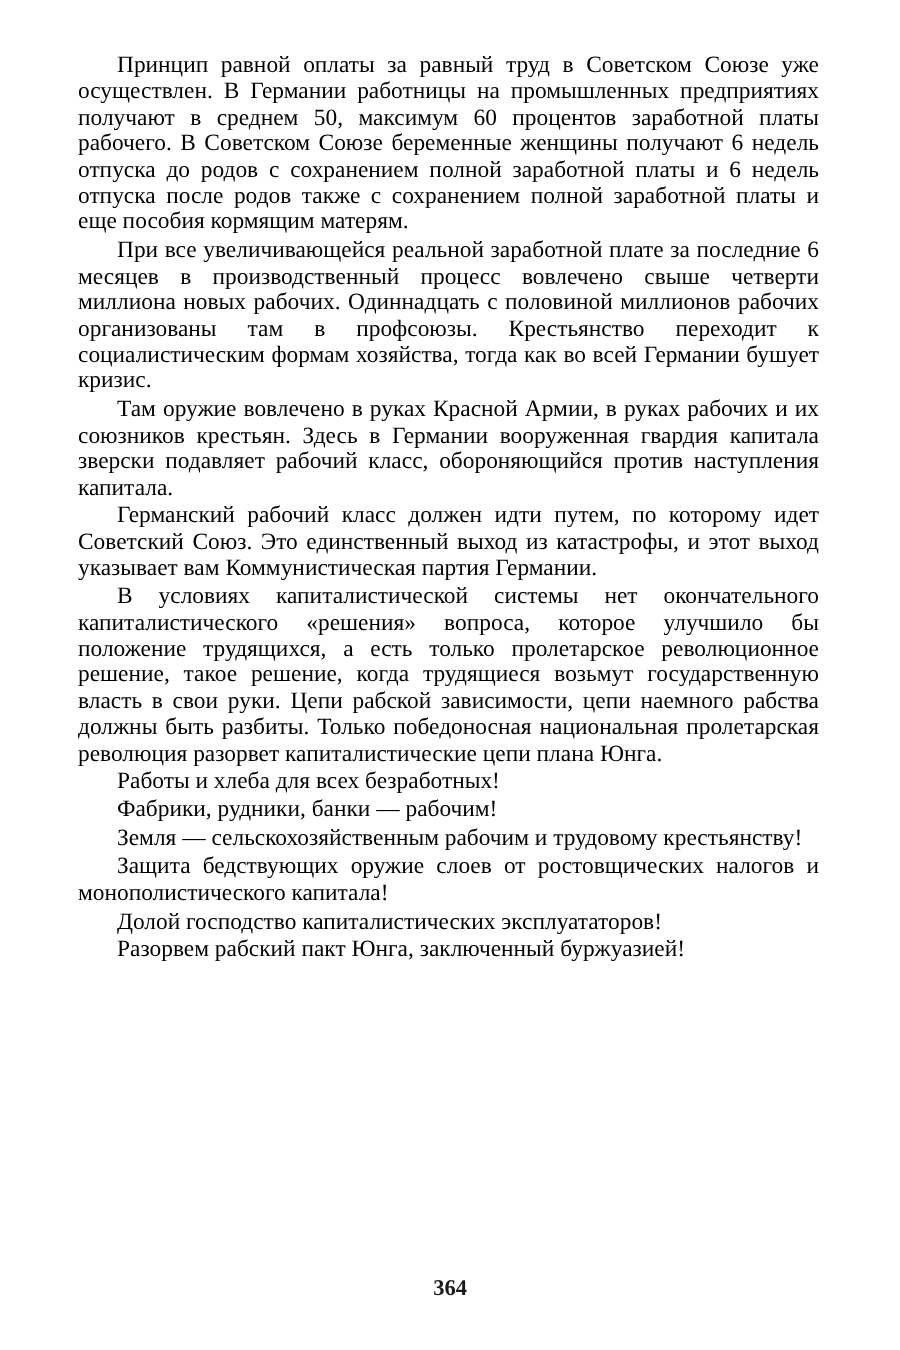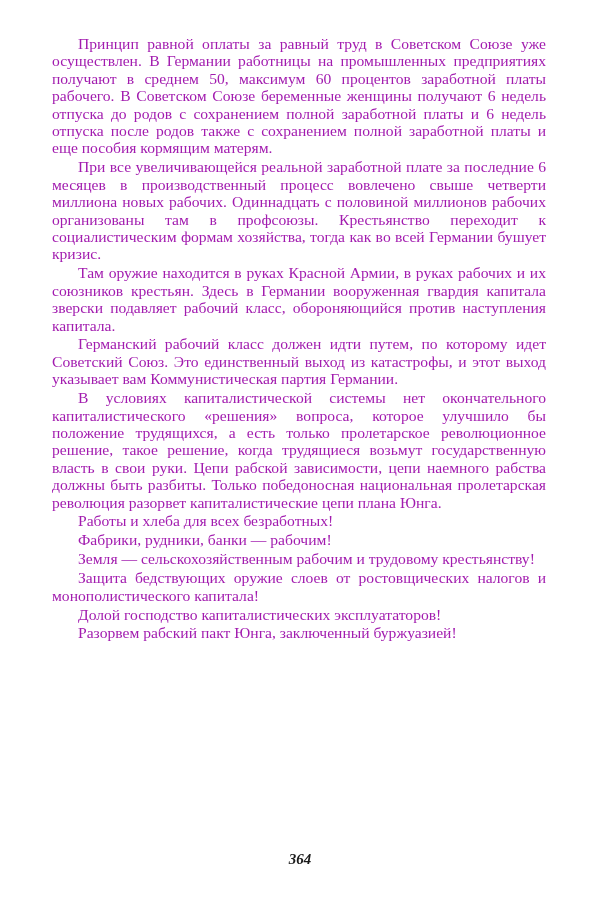--- a/index.html
+++ b/index.html
@@ -5,49 +5,48 @@
   html, body { margin: 0; padding: 0; background: #ffffff; }
   body { width: 600px; height: 900px; position: relative; overflow: hidden; }
   .page {
     position: absolute;
     left: 52px;
     top: 35px;
     width: 494px;
     font-family: "Liberation Serif", "DejaVu Serif", serif;
     font-size: 15.6px;
     line-height: 17.4px;
-    color: #a21caf;
+    color: #000000;
   }
   .page p {
     margin: 0 0 1.5px 0;
     text-indent: 26px;
     text-align: justify;
     hyphens: manual;
   }
   .page p.slogan { text-align: left; }
   .page p.slogan-wrap { text-align: justify; }
   .folio {
     position: absolute;
     left: 0; right: 0;
     top: 851px;
     text-align: center;
     font-family: "Liberation Serif", "DejaVu Serif", serif;
     font-weight: bold;
-    font-style: italic;
     font-size: 15px;
     color: #1a1a1a;
   }
 </style>
 </head>
 <body>
 
 <div class="page">
   <p>Принцип равной оплаты за равный труд в Советском Союзе уже осуществлен. В Германии работницы на промышленных предприятиях получают в среднем 50, максимум 60 процентов заработной платы рабочего. В Советском Союзе беременные женщины получают 6 недель отпуска до родов с сохранением полной заработной платы и 6 недель отпуска после родов также с сохранением полной заработной платы и еще пособия кормящим матерям.</p>
   <p>При все увеличивающейся реальной заработной плате за последние 6 месяцев в производственный процесс вовлечено свыше четверти миллиона новых рабочих. Одиннадцать с половиной миллионов рабочих организованы там в профсоюзы. Крестьянство переходит к социалистическим формам хозяйства, тогда как во всей Германии бушует кризис.</p>
-  <p>Там оружие находится в руках Красной Армии, в руках рабочих и их союзников крестьян. Здесь в Германии вооруженная гвардия капитала зверски подавляет рабочий класс, обороняющийся против наступления капитала.</p>
+  <p>Там оружие вовлечено в руках Красной Армии, в руках рабочих и их союзников крестьян. Здесь в Германии вооруженная гвардия капитала зверски подавляет рабочий класс, обороняющийся против наступления капитала.</p>
   <p>Германский рабочий класс должен идти путем, по которому идет Советский Союз. Это единственный выход из катастрофы, и этот выход указывает вам Коммунистическая партия Германии.</p>
   <p>В условиях капиталистической системы нет окончательного капиталистического «решения» вопроса, которое улучшило бы положение трудящихся, а есть только пролетарское революционное решение, такое решение, когда трудящиеся возьмут государственную власть в свои руки. Цепи рабской зависимости, цепи наемного рабства должны быть разбиты. Только победоносная национальная пролетарская революция разорвет капиталистические цепи плана Юнга.</p>
   <p class="slogan">Работы и хлеба для всех безработных!</p>
   <p class="slogan">Фабрики, рудники, банки — рабочим!</p>
   <p class="slogan-wrap">Земля — сельскохозяйственным рабочим и трудовому крестьянству!</p>
   <p class="slogan-wrap">Защита бедствующих оружие слоев от ростовщических налогов и монополистического капитала!</p>
   <p class="slogan">Долой господство капиталистических эксплуататоров!</p>
   <p class="slogan">Разорвем рабский пакт Юнга, заключенный буржуазией!</p>
 </div>
 

